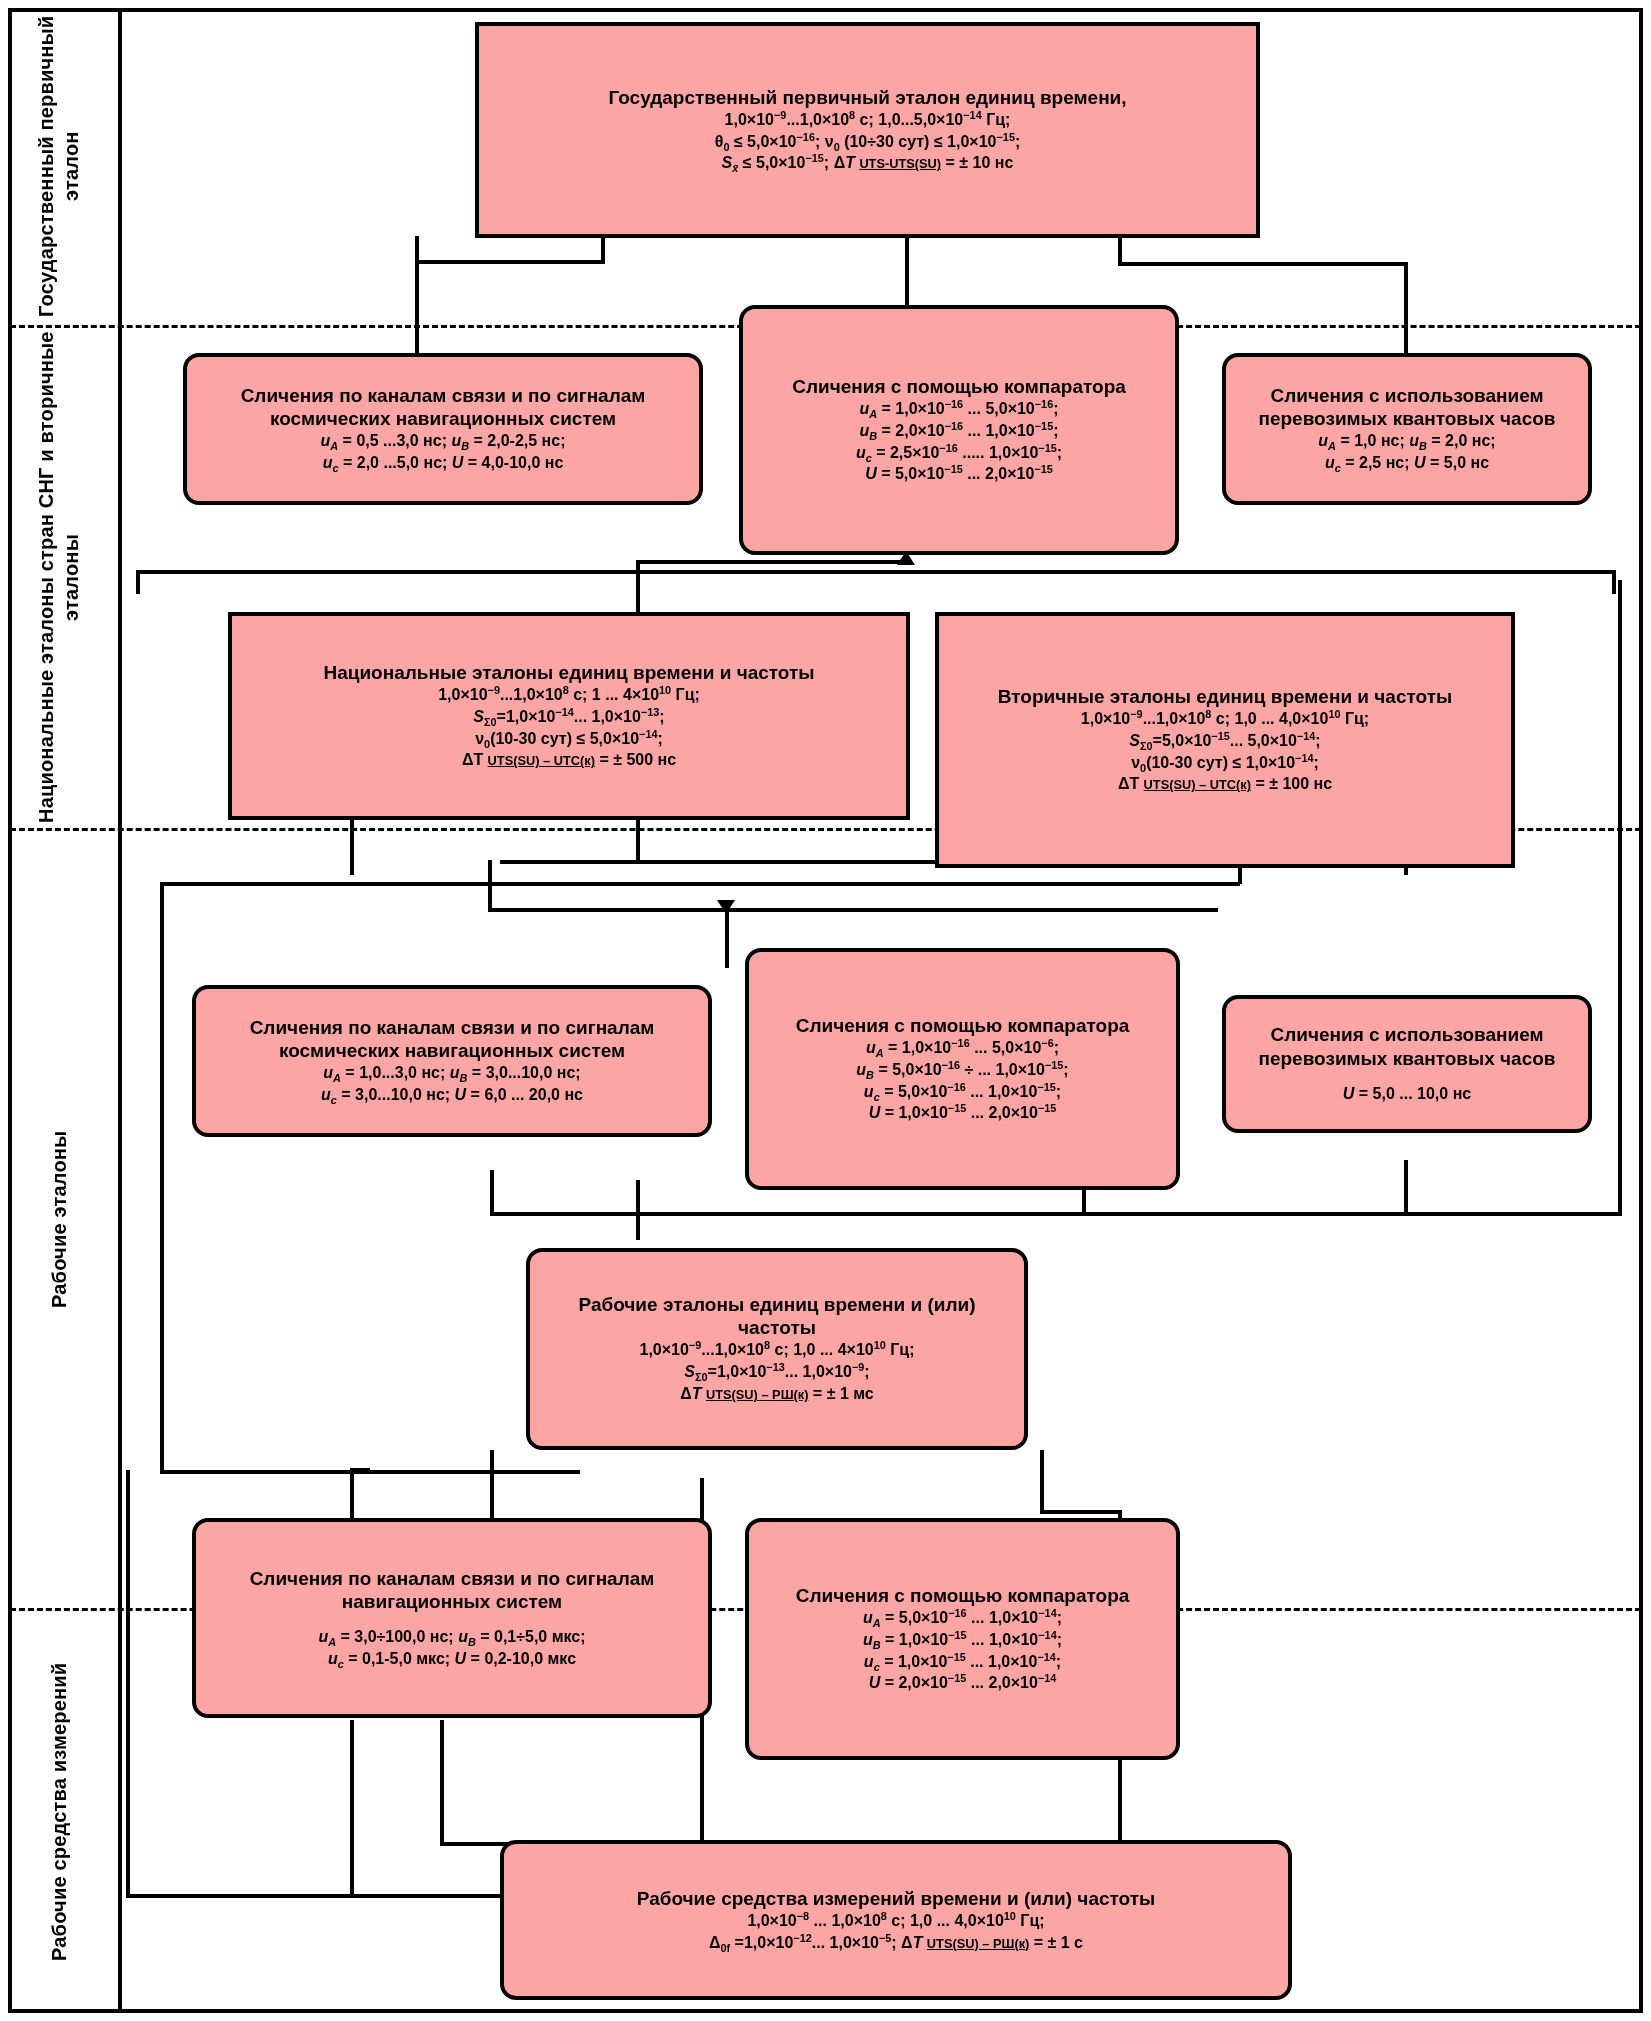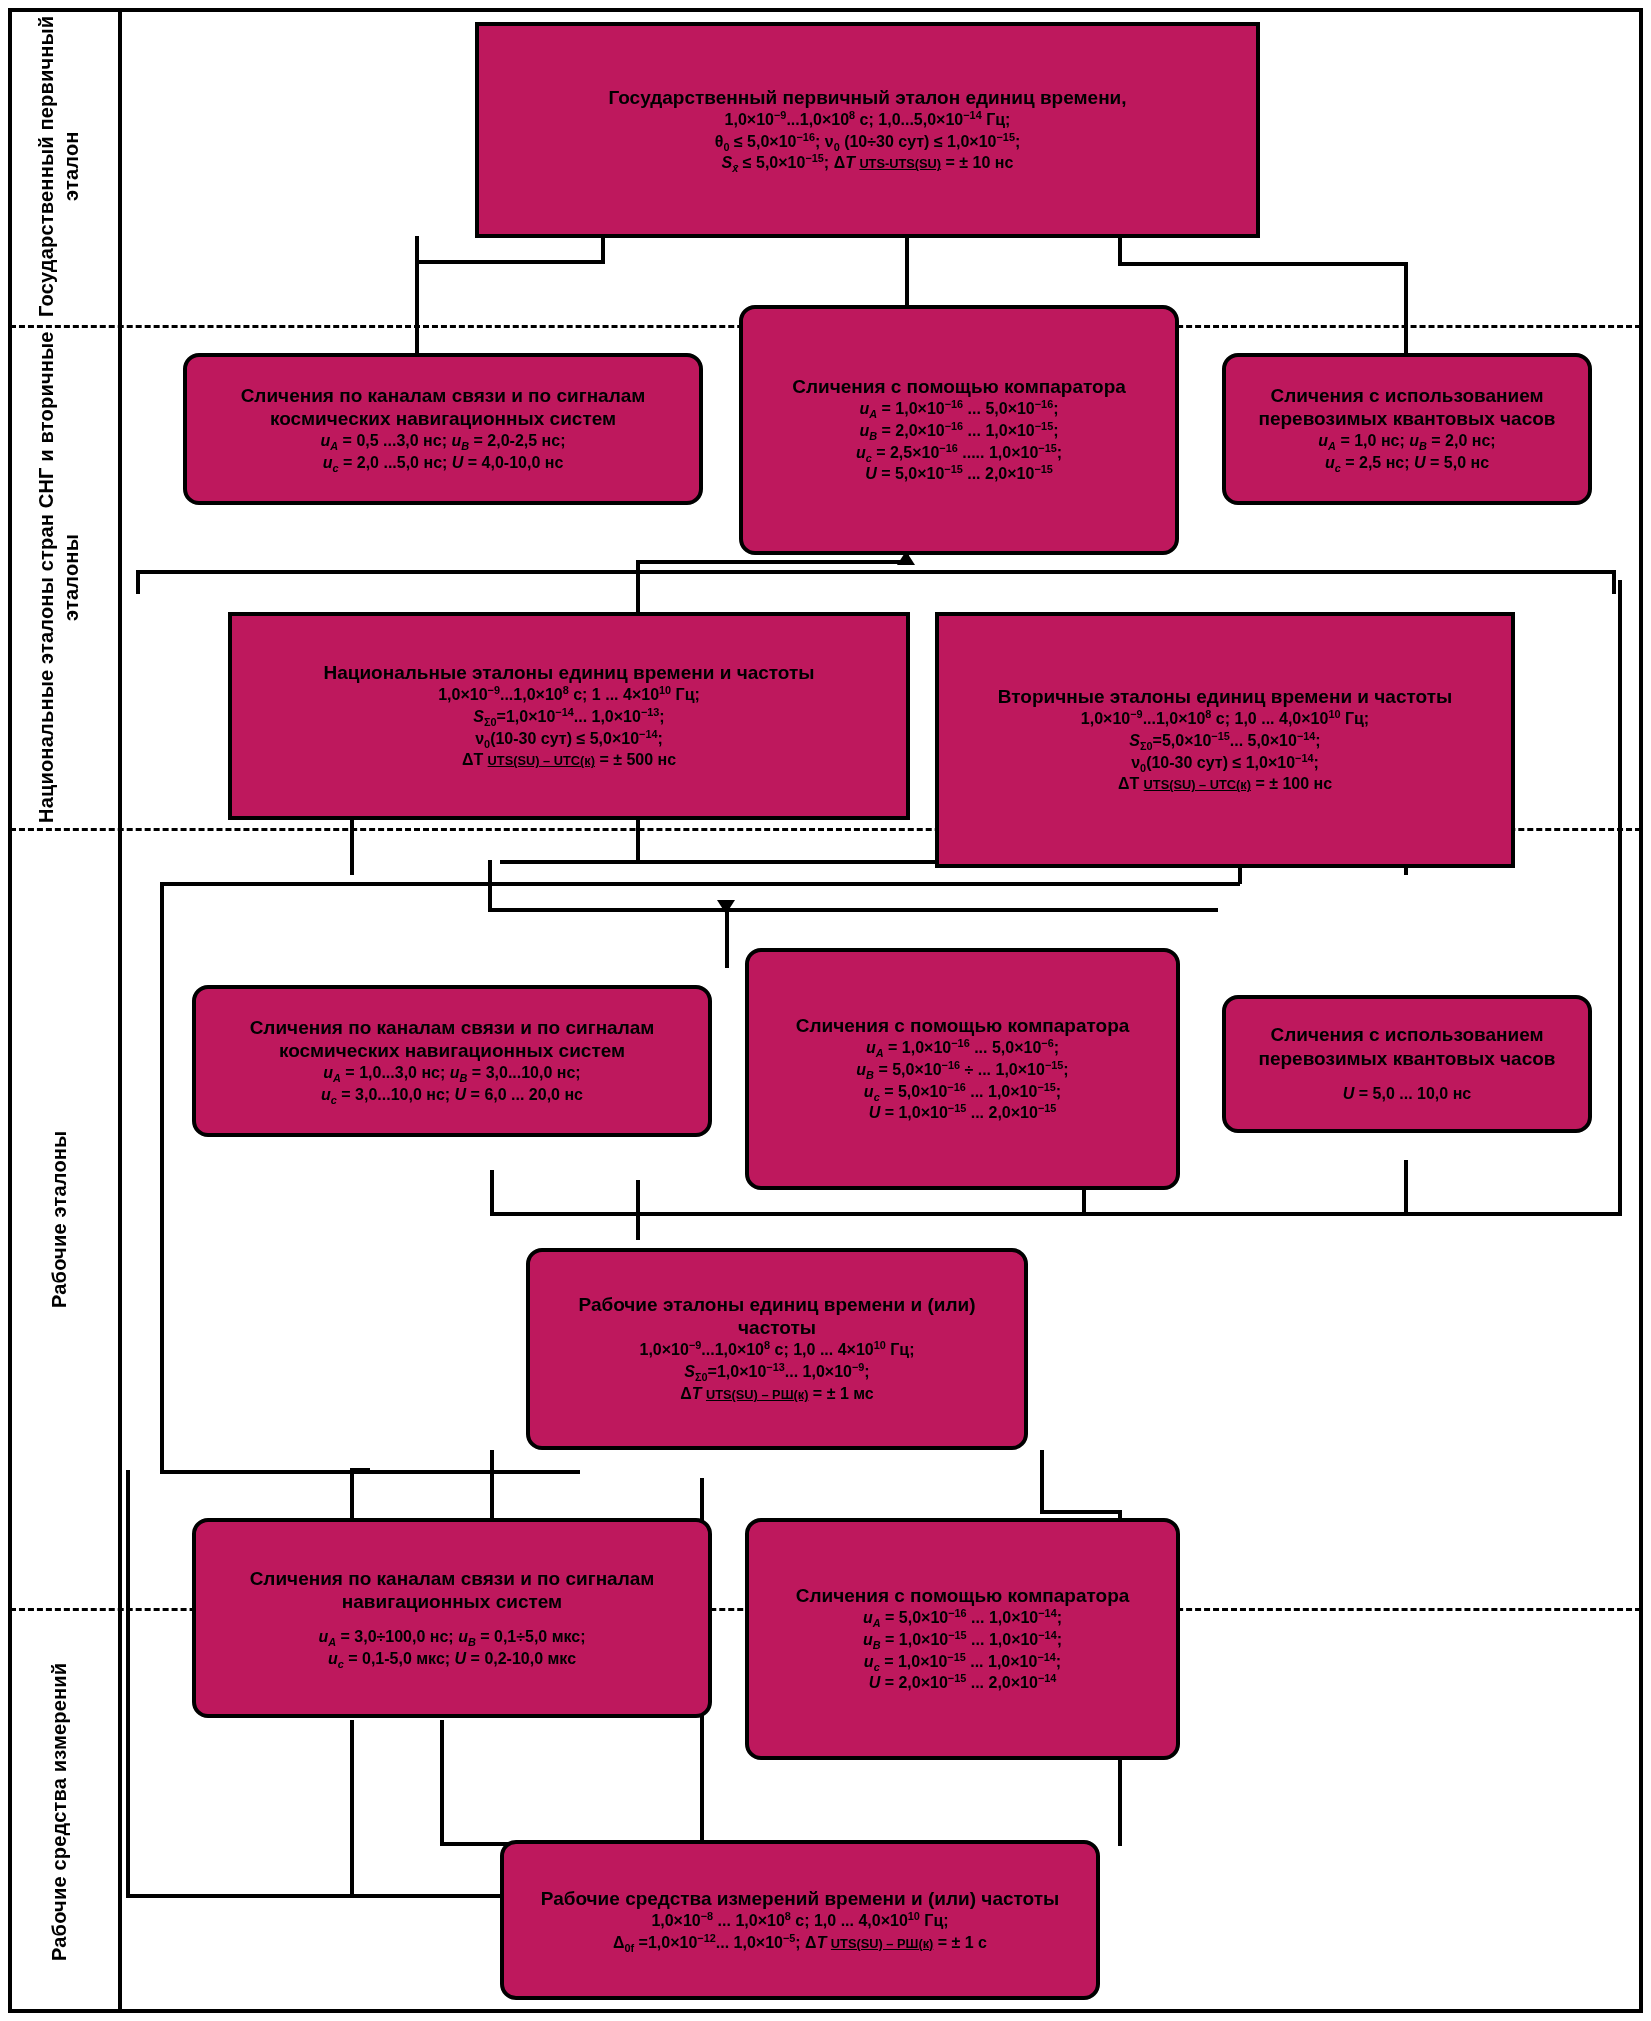--- a/index.html
+++ b/index.html
@@ -17,21 +17,21 @@
   .tier-label{
     position:absolute;left:0;width:118px;
     display:flex;align-items:center;justify-content:center;
     writing-mode:vertical-rl;transform:rotate(180deg);
     font-size:20px;font-weight:700;letter-spacing:.2px;color:#000;
     text-align:center;line-height:1.25;
   }
 
   
   .node{
-    position:absolute;box-sizing:border-box;background:#be185d;
+    position:absolute;box-sizing:border-box;background:#fca5a5;
     border:4px solid #000;
     display:flex;flex-direction:column;align-items:center;justify-content:center;
     text-align:center;color:#000;z-index:5;
   }
   .node.round{border-radius:16px;}
   .node .ttl{font-size:19px;font-weight:700;line-height:1.22;padding:0 8px;}
   .node .ln{font-size:16px;font-weight:700;line-height:1.30;padding:1px 6px 0;white-space:nowrap;}
   .node .ln i,.node .ttl i{font-style:italic;}
   sup{font-size:.68em;vertical-align:super;line-height:0;}
   sub{font-size:.68em;vertical-align:sub;line-height:0;}
@@ -207,19 +207,19 @@
   </div>
 
   <div class="node round" style="left:745px;top:1518px;width:435px;height:242px;">
     <div class="ttl">Сличения с помощью компаратора</div>
     <div class="ln"><i>u<sub>A</sub></i> = 5,0×10<sup>−16</sup> ... 1,0×10<sup>−14</sup>;</div>
     <div class="ln"><i>u<sub>B</sub></i> = 1,0×10<sup>−15</sup> ... 1,0×10<sup>−14</sup>;</div>
     <div class="ln"><i>u<sub>c</sub></i> = 1,0×10<sup>−15</sup> ... 1,0×10<sup>−14</sup>;</div>
     <div class="ln"><i>U</i> = 2,0×10<sup>−15</sup> ... 2,0×10<sup>−14</sup></div>
   </div>
 
-  <div class="node round" style="left:500px;top:1840px;width:600px;height:160px;">
+  <div class="node round" style="left:500px;top:1840px;width:792px;height:160px;">
     <div class="ttl">Рабочие средства измерений времени и (или) частоты</div>
     <div class="ln">1,0×10<sup>−8</sup> ... 1,0×10<sup>8</sup> с; 1,0 ... 4,0×10<sup>10</sup> Гц;</div>
     <div class="ln">Δ<sub>0f</sub> =1,0×10<sup>−12</sup>... 1,0×10<sup>−5</sup>; Δ<i>T</i> <span class="sm">UTS(SU) – РШ(к)</span> = ± 1 с</div>
   </div>
 
 </div>
 
 </body></html>

